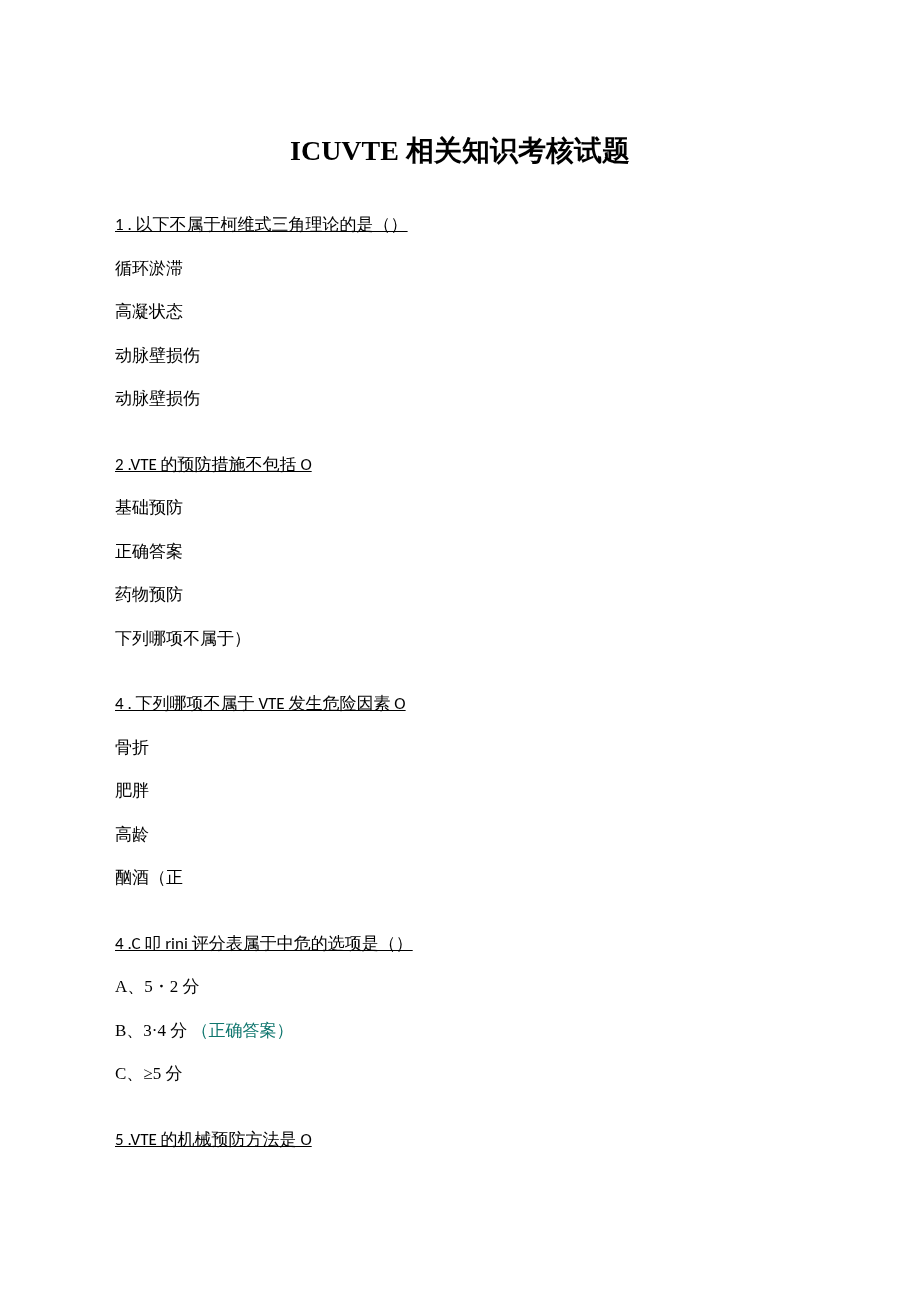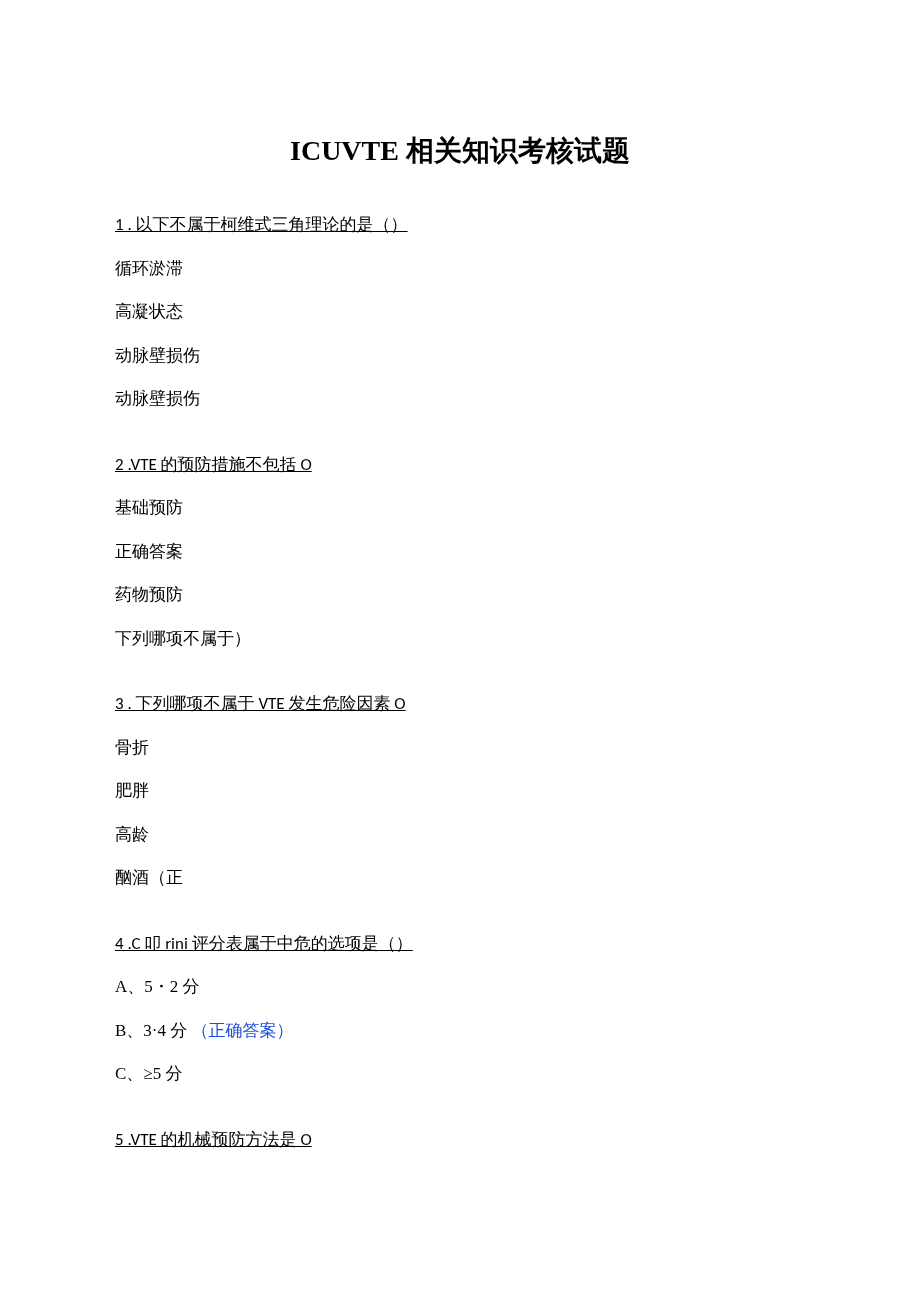--- a/index.html
+++ b/index.html
@@ -23,21 +23,21 @@
     .question-stem {
       margin-bottom: 18px;
       font-family: "Calibri", "SimSun", serif;
       text-decoration: underline;
     }
     .option {
       margin-bottom: 18px;
     }
     .block-gap { height: 22px; }
     .answer-mark {
-      color: #1d4ed8;
+      color: #0f766e;
     }
   </style>
 </head>
 <body>
 
 <h1 class="doc-title">ICUVTE 相关知识考核试题</h1>
 
 <div class="question-stem">1 . 以下不属于柯维式三角理论的是（）</div>
 <div class="option">循环淤滞</div>
 <div class="option">高凝状态</div>
@@ -45,21 +45,21 @@
 <div class="option">动脉壁损伤</div>
 <div class="block-gap"></div>
 
 <div class="question-stem">2  .VTE 的预防措施不包括 O</div>
 <div class="option">基础预防</div>
 <div class="option">正确答案</div>
 <div class="option">药物预防</div>
 <div class="option">下列哪项不属于）</div>
 <div class="block-gap"></div>
 
-<div class="question-stem">3  . 下列哪项不属于 VTE 发生危险因素 O</div>
+<div class="question-stem">4  . 下列哪项不属于 VTE 发生危险因素 O</div>
 <div class="option">骨折</div>
 <div class="option">肥胖</div>
 <div class="option">高龄</div>
 <div class="option">酗酒（正</div>
 <div class="block-gap"></div>
 
 <div class="question-stem">4  .C 叩 rini 评分表属于中危的选项是（）</div>
 <div class="option">A、5・2 分</div>
 <div class="option">
   <span>B、3·4 分</span>

